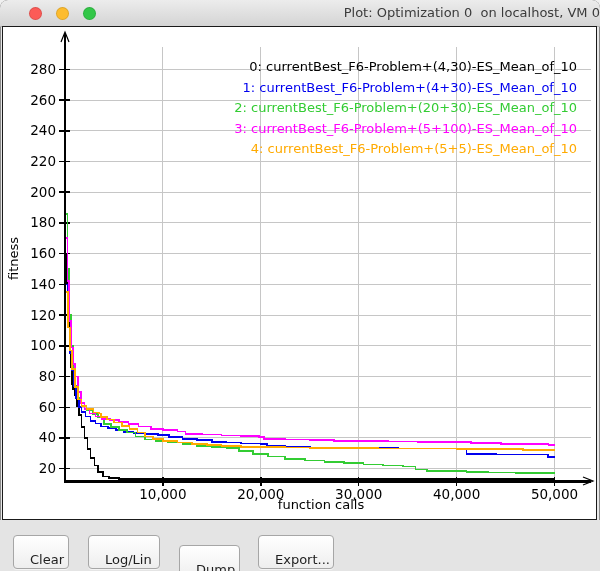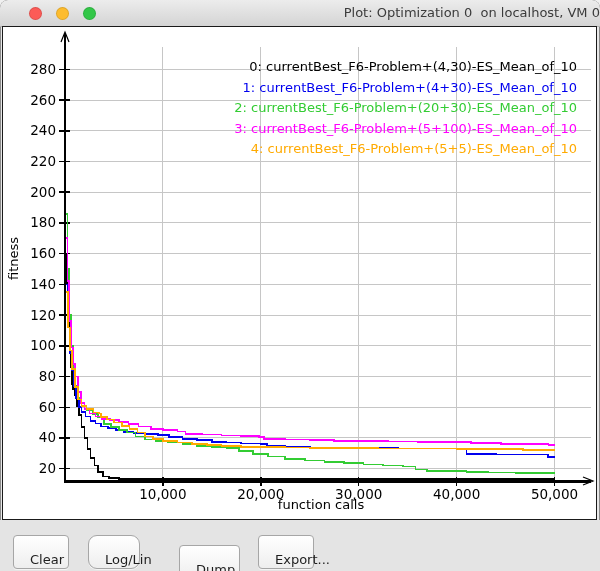--- a/index.html
+++ b/index.html
@@ -23,23 +23,23 @@
   .ylabel{position:absolute;left:-45px;top:224px;width:110px;text-align:center;
           transform:rotate(-90deg);font-size:13px;color:#000;}
   .xlabel{position:absolute;left:0;width:636px;top:470px;text-align:center;font-size:13px;color:#000;}
   
   .button-bar{position:absolute;left:0;top:520px;width:600px;height:51px;background:#e4e4e4;}
   .btn{position:absolute;top:15px;height:20px;border:1px solid #a6a6a6;border-radius:4px;
        background:linear-gradient(#ffffff,#eeeeee);font-size:13px;color:#1e1e1e;
        font-family:"DejaVu Sans","Liberation Sans",sans-serif;
        box-shadow:0 1px 0 rgba(255,255,255,.6);padding:16px;}
   .btn:nth-of-type(1){left:13px;width:56px;}
-  .btn:nth-of-type(2){left:88px;width:52px;border-radius:9px;}
+  .btn:nth-of-type(2){left:88px;width:72px;}
   .btn:nth-of-type(3){left:179px;width:61px;margin-top:10px;}
-  .btn:nth-of-type(4){left:258px;width:56px;}
+  .btn:nth-of-type(4){left:258px;width:76px;}
   .btn:nth-of-type(5){left:352px;width:104px;}
 </style>
 </head>
 <body>
 
 <div class="window">
 
   <div class="titlebar">
     <div class="lights">
       <span class="light" style="background: rgb(252, 91, 87);"></span>

